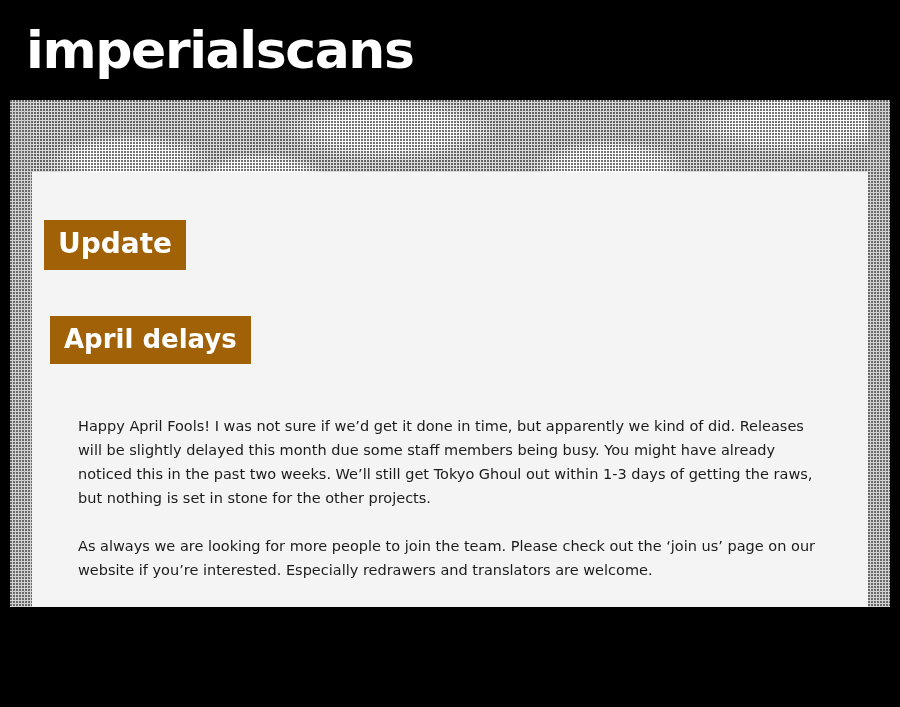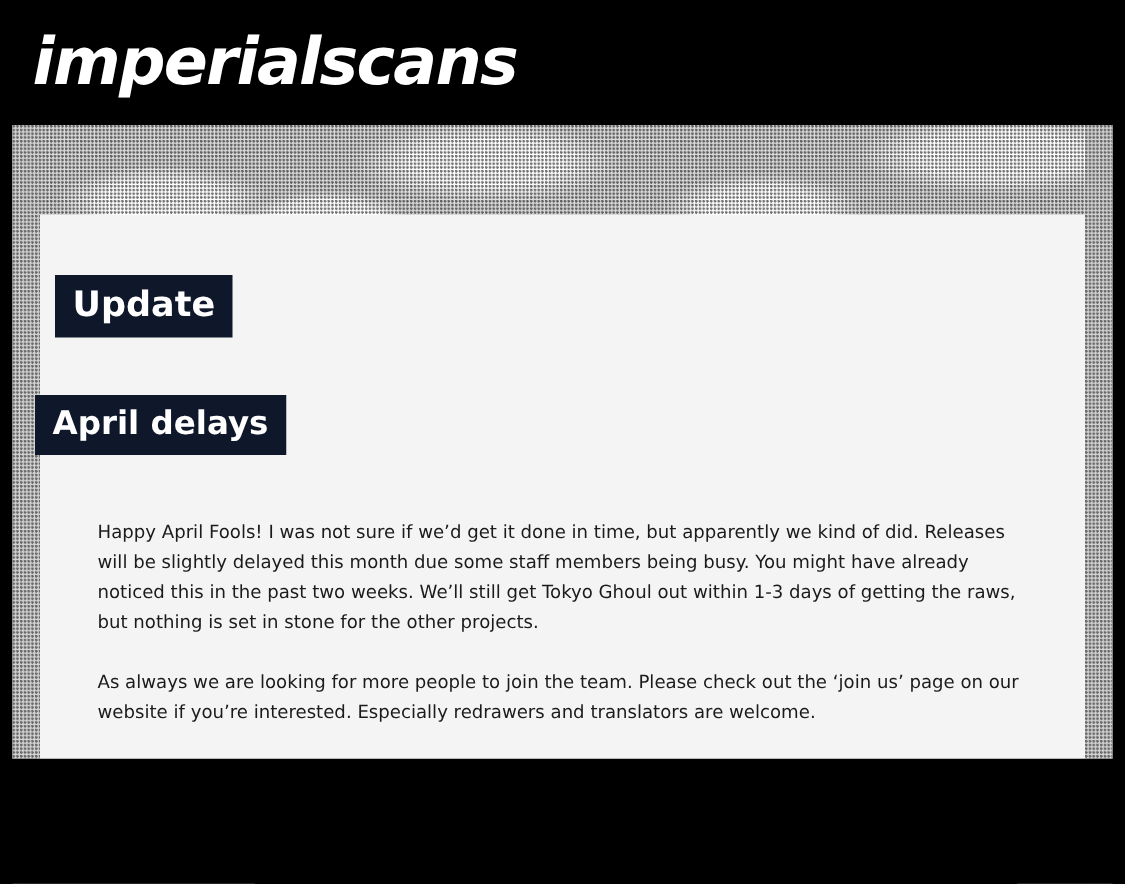--- a/index.html
+++ b/index.html
@@ -26,21 +26,20 @@
   }
   .site-title {
     color: #ffffff;
     font-family: "DejaVu Sans", sans-serif;
     font-weight: bold;
     font-size: 52px;
     letter-spacing: -1.4px;
     line-height: 1;
     margin: 0;
     padding: 0;
-    font-style: italic;
   }
 
   
   .page-frame {
     position: relative;
     margin: 0 10px 0 10px;
     width: 880px;
     height: 607px;
     box-sizing: border-box;
     background: #ffffff;
@@ -99,38 +98,38 @@
     left: 22px;
     top: 72px;
     width: 836px;
     height: 497px;
     background: #f4f4f4;
   }
 
   
   .label-box {
     display: inline-block;
-    background: #0f172a;
+    background: #a16207;
     color: #ffffff;
     font-family: "DejaVu Sans", sans-serif;
     font-weight: bold;
     line-height: 1;
     white-space: nowrap;
   }
   .label-update {
     position: absolute;
     left: 34px;
     top: 120px;
     font-size: 28px;
     padding: 10px 14px 12px 14px;
     z-index: 5;
   }
   .label-post-title {
     position: absolute;
-    left: 18px;
+    left: 40px;
     top: 216px;
     font-size: 26px;
     padding: 10px 14px 12px 14px;
     z-index: 5;
   }
 
   
   .post-body {
     position: absolute;
     left: 68px;

